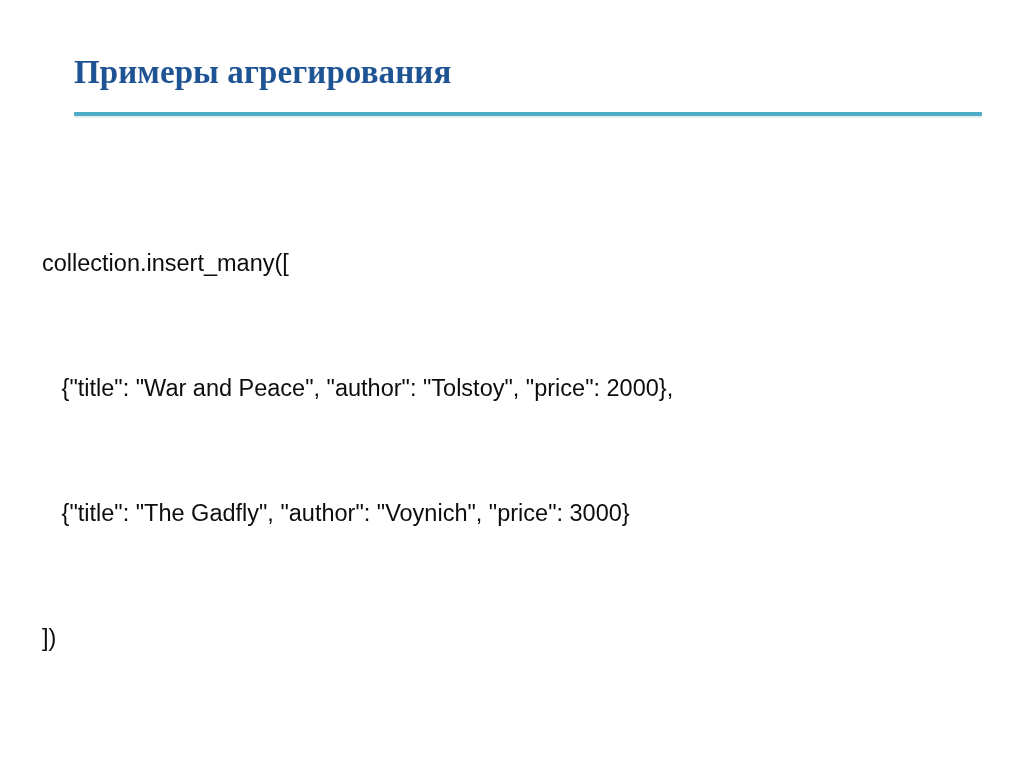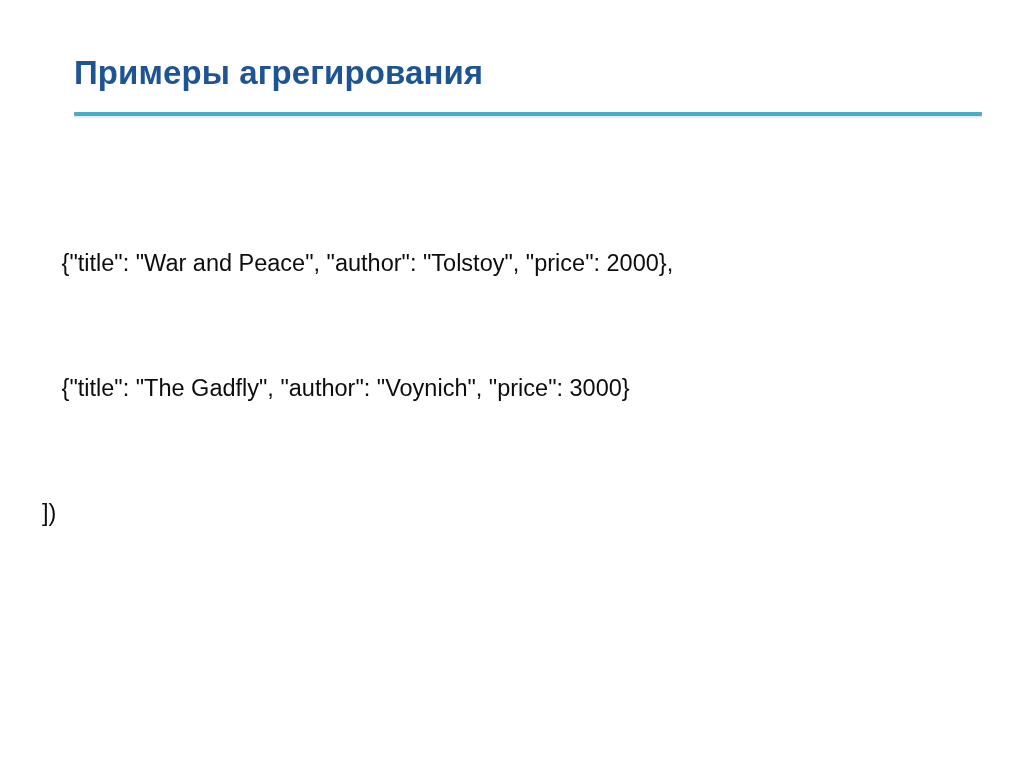--- a/index.html
+++ b/index.html
@@ -21,20 +21,21 @@
   }
   .slide-title {
     position: absolute;
     left: 74px;
     top: 54px;
     font-size: 33px;
     font-weight: bold;
     color: #1F5494;
     letter-spacing: 0.1px;
     white-space: nowrap;
+    font-family: Liberation Serif, serif;
   }
   .title-rule {
     position: absolute;
     left: 74px;
     top: 112px;
     width: 908px;
     height: 4px;
     background: #4BACC6;
     border-radius: 1px;
   }
@@ -69,20 +70,21 @@
 <body>
 
 <div class="slide">
 
   <div class="slide-title">Примеры агрегирования</div>
 
   <div class="title-rule"></div>
   <div class="title-rule-shadow"></div>
 
   <div class="code-block">
+    <div class="code-line">collection.insert_many([</div>
     <div class="code-line">   {"title": "War and Peace", "author": "Tolstoy", "price": 2000},</div>
     <div class="code-line">   {"title": "The Gadfly", "author": "Voynich", "price": 3000}</div>
     <div class="code-line">])</div>
     <div class="code-line blank"></div>
     
     
     
     
     
     

